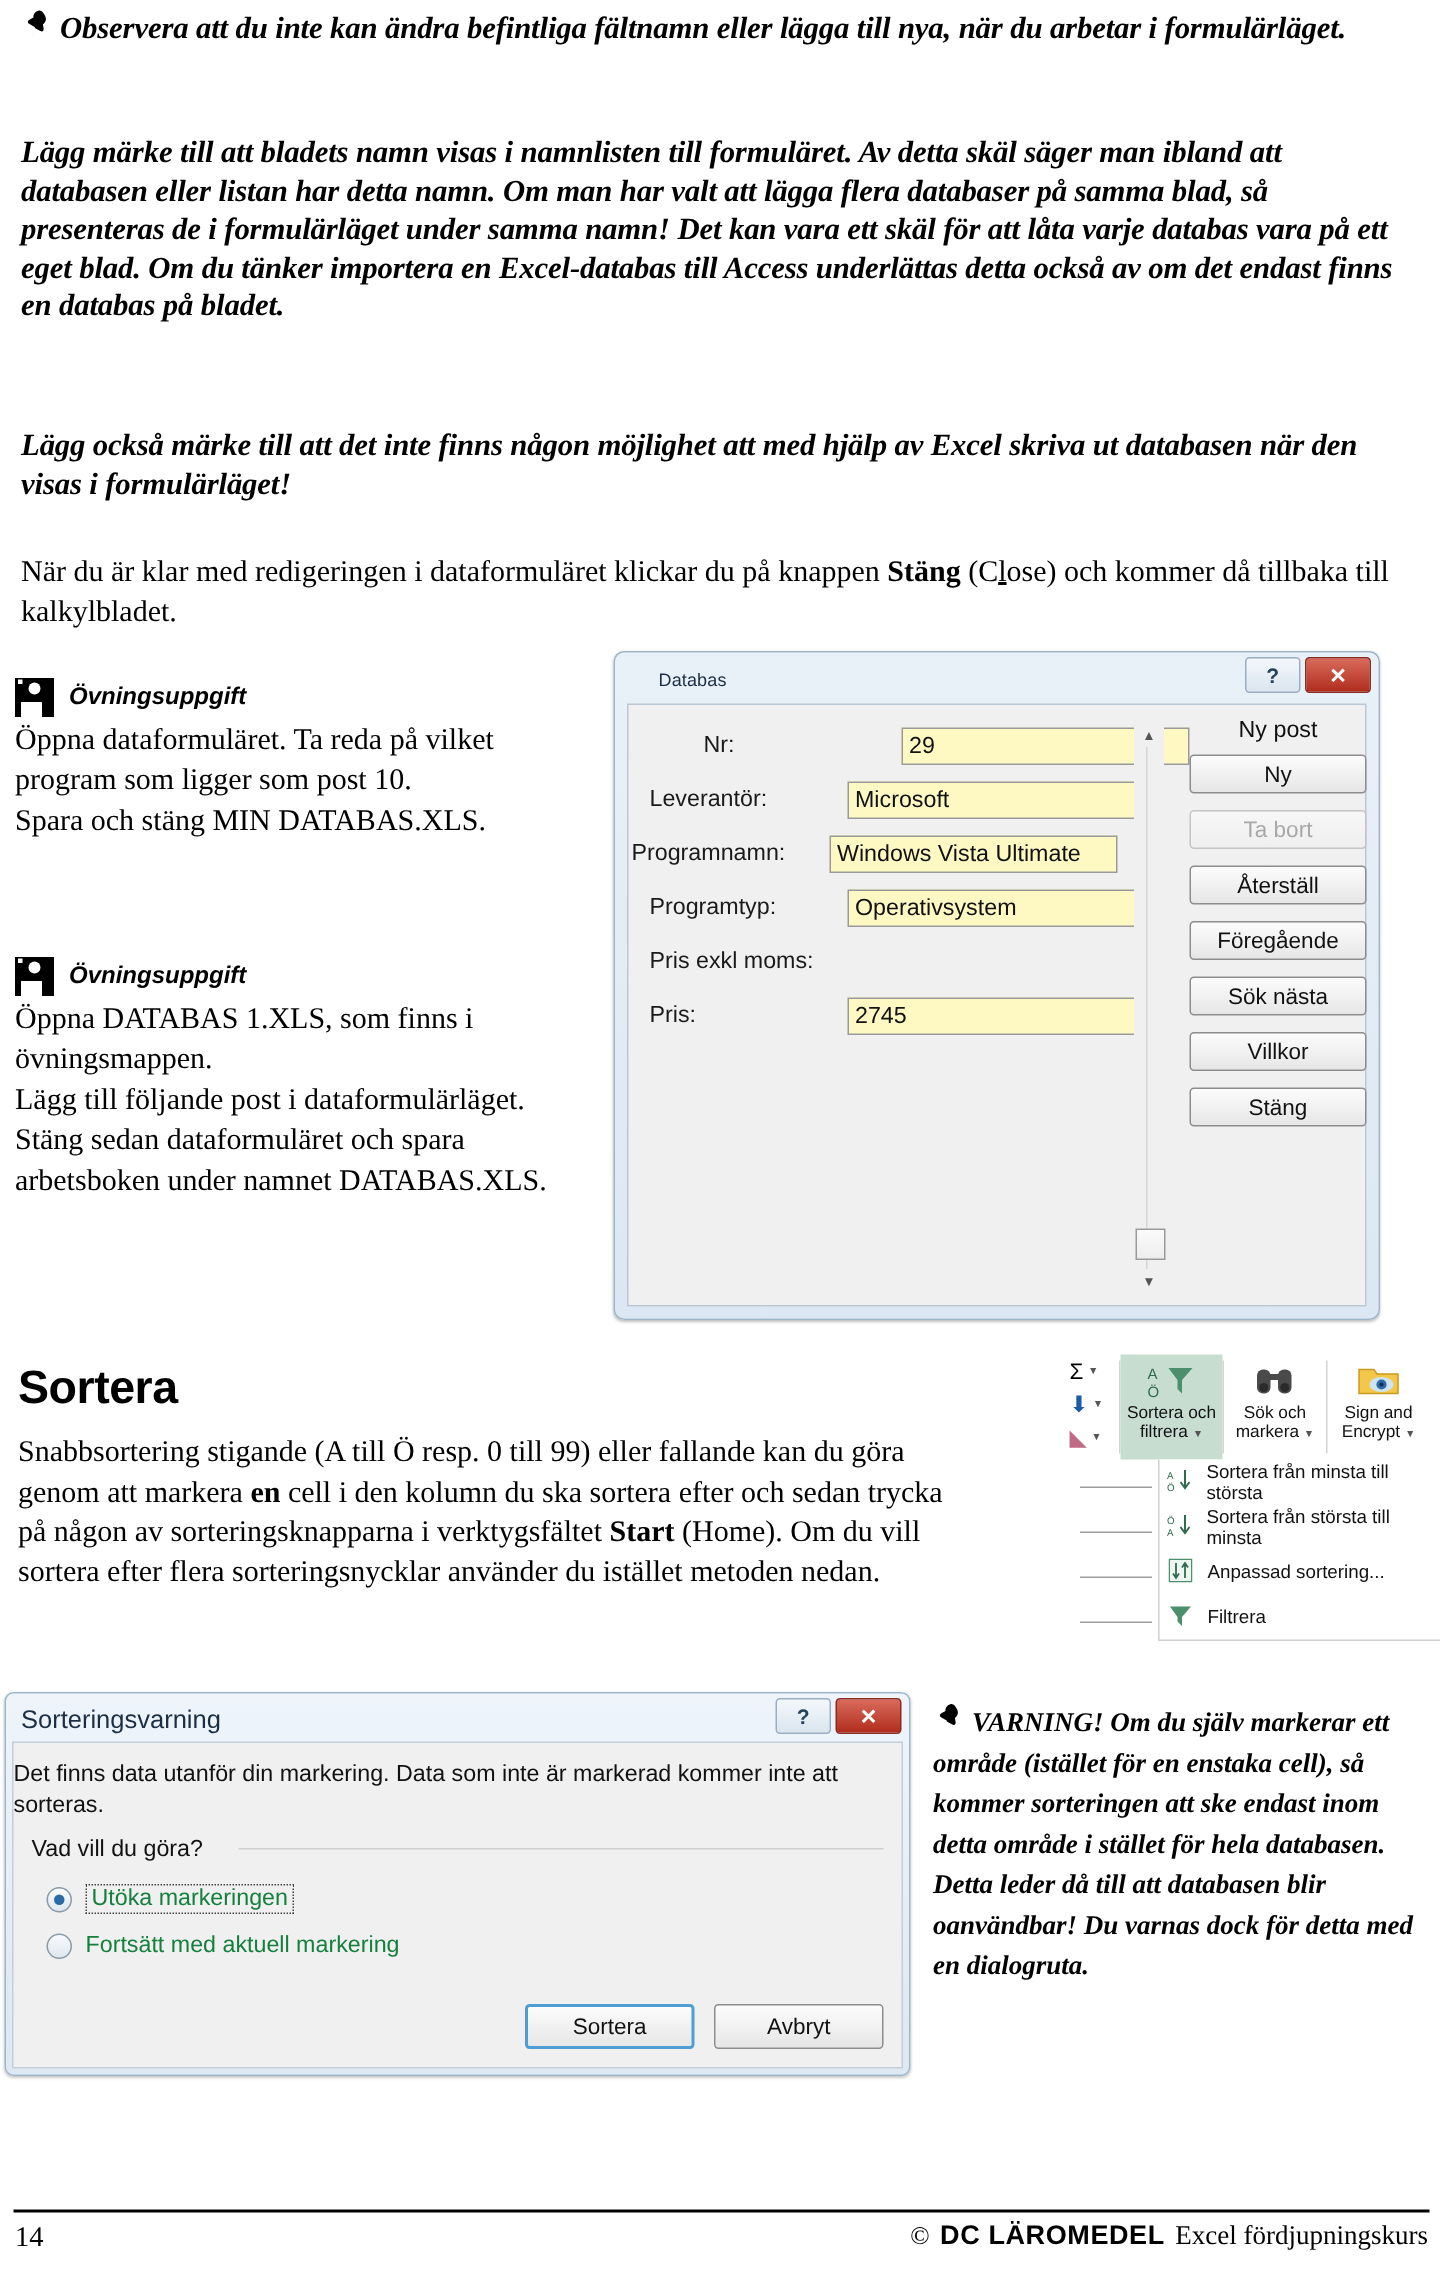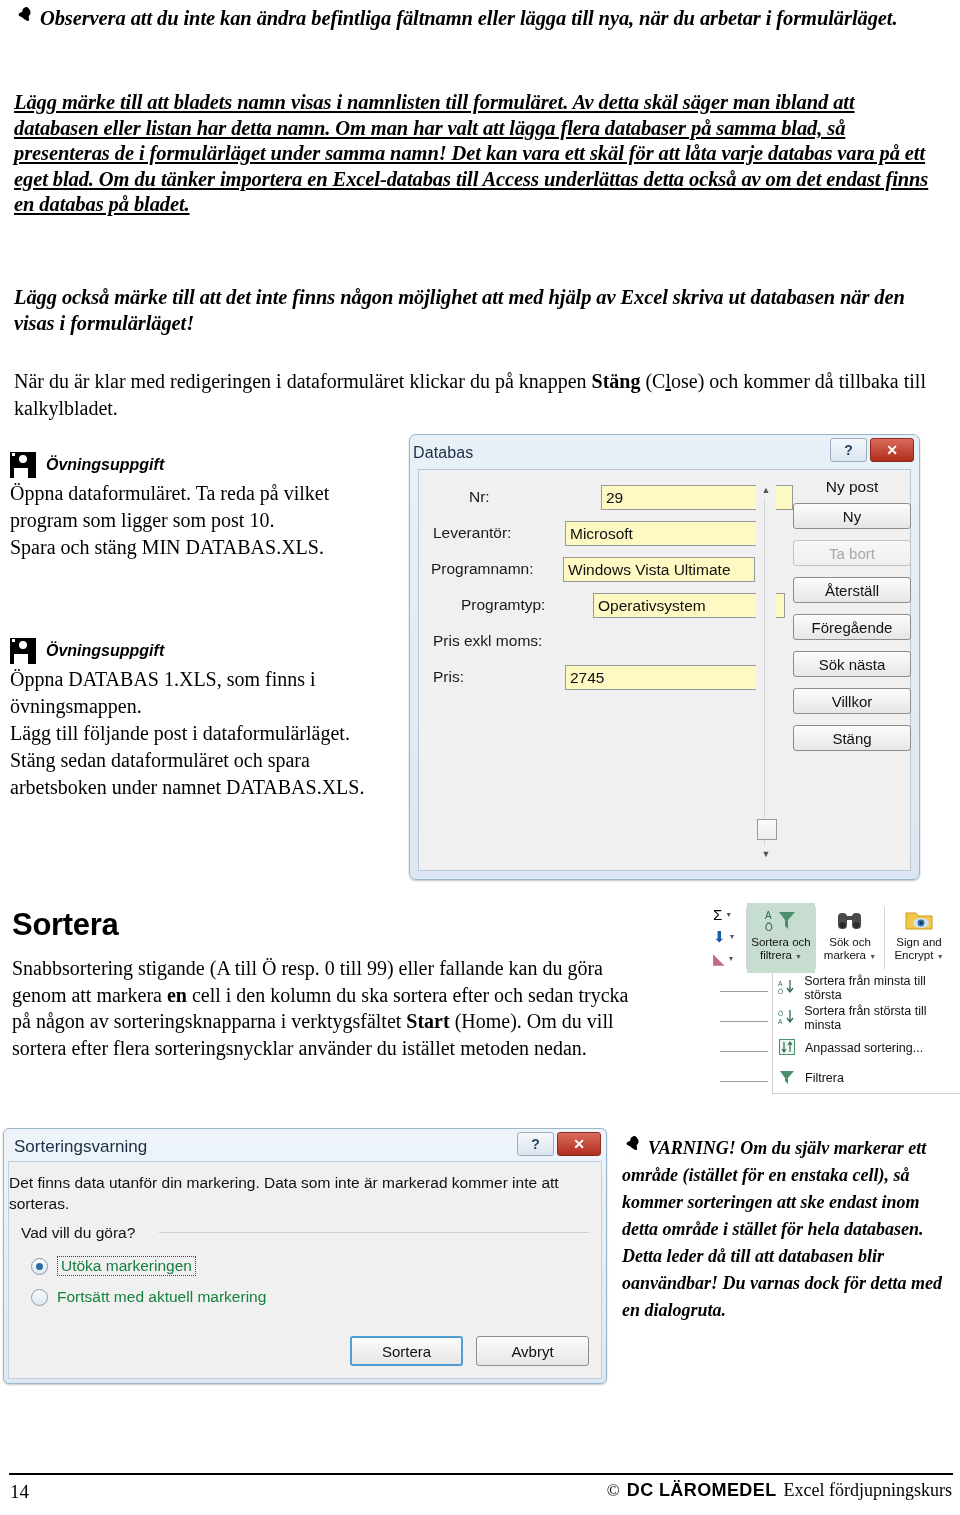--- a/index.html
+++ b/index.html
@@ -26,21 +26,21 @@
   }
 
   
   .pin{
     display:inline-block;width:20px;height:24px;
     vertical-align:-5px;margin-right:6px;
   }
 
   
   #note1{position:absolute;left:14px;top:6px;width:930px;}
-  #note2{position:absolute;left:14px;top:90px;width:930px;text-decoration:underline;}
+  #note2{position:absolute;left:14px;top:90px;width:930px;}
   #note3{position:absolute;left:14px;top:285px;width:930px;}
   #para1{position:absolute;left:14px;top:368px;width:932px;}
 
   
   .ex-head{
     display:flex;align-items:center;gap:10px;margin-bottom:2px;
   }
   .floppy{
     width:26px;height:26px;background:#000;position:relative;flex:0 0 auto;
   }
@@ -74,21 +74,21 @@
     box-shadow:0 1px 2px rgba(0,0,0,.25);
     font-family:"Liberation Sans", sans-serif;
     box-sizing:border-box;
     padding:3px;
   }
   #databas .titlebar{
     height:30px;position:relative;
     display:flex;align-items:center;
   }
   #databas .title{
-    font-size:16px;color:#1b2e44;margin-left:0;letter-spacing:.1px;
+    font-size:12px;color:#1b2e44;margin-left:26px;letter-spacing:.1px;
   }
   .tb-btns{position:absolute;right:2px;top:0px;display:flex;gap:3px;}
   .tb-help{
     width:35px;height:22px;border:1px solid #9aaec2;border-radius:3px;
     background:linear-gradient(#f4f8fb,#dae5ef);
     display:flex;align-items:center;justify-content:center;
     font-size:14px;color:#24425e;font-weight:bold;
   }
   .tb-close{
     width:42px;height:22px;border:1px solid #8b2b20;border-radius:3px;
@@ -303,26 +303,26 @@
       <div class="fld-row" style="left:14px;top:14px;margin-left:36px;">
         <span class="fld-label">Nr:</span>
         <span class="fld-input">29</span>
       </div>
 
       <div class="fld-row" style="left:14px;top:50px;">
         <span class="fld-label">Leverantör:</span>
         <span class="fld-input">Microsoft</span>
       </div>
 
-      <div class="fld-row" style="left:12px;top:86px;">
+      <div class="fld-row" style="left:2px;top:86px;">
         <span class="fld-label">Programnamn:</span>
         <span class="fld-input">Windows Vista Ultimate</span>
       </div>
 
-      <div class="fld-row" style="left:14px;top:122px;margin-left:28px;">
+      <div class="fld-row" style="left:14px;top:122px;">
         <span class="fld-label">Programtyp:</span>
         <span class="fld-input">Operativsystem</span>
       </div>
 
       <div class="fld-row" style="left:14px;top:158px;">
         <span class="fld-label">Pris exkl moms:</span>
         <span class="fld-input noinput"></span>
       </div>
 
       <div class="fld-row" style="left:14px;top:194px;">

